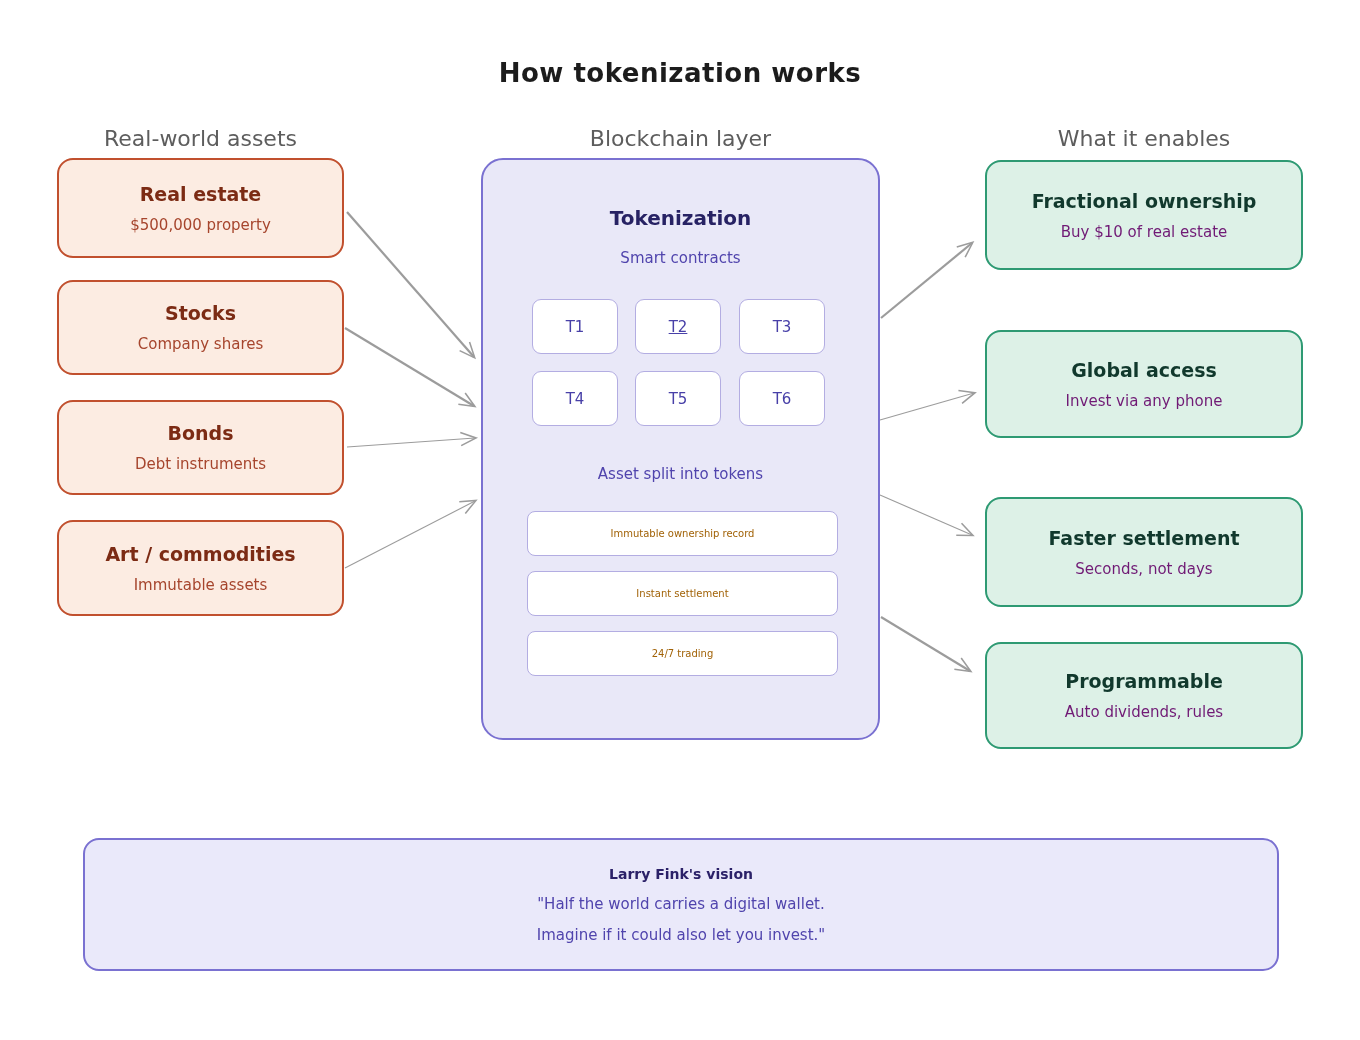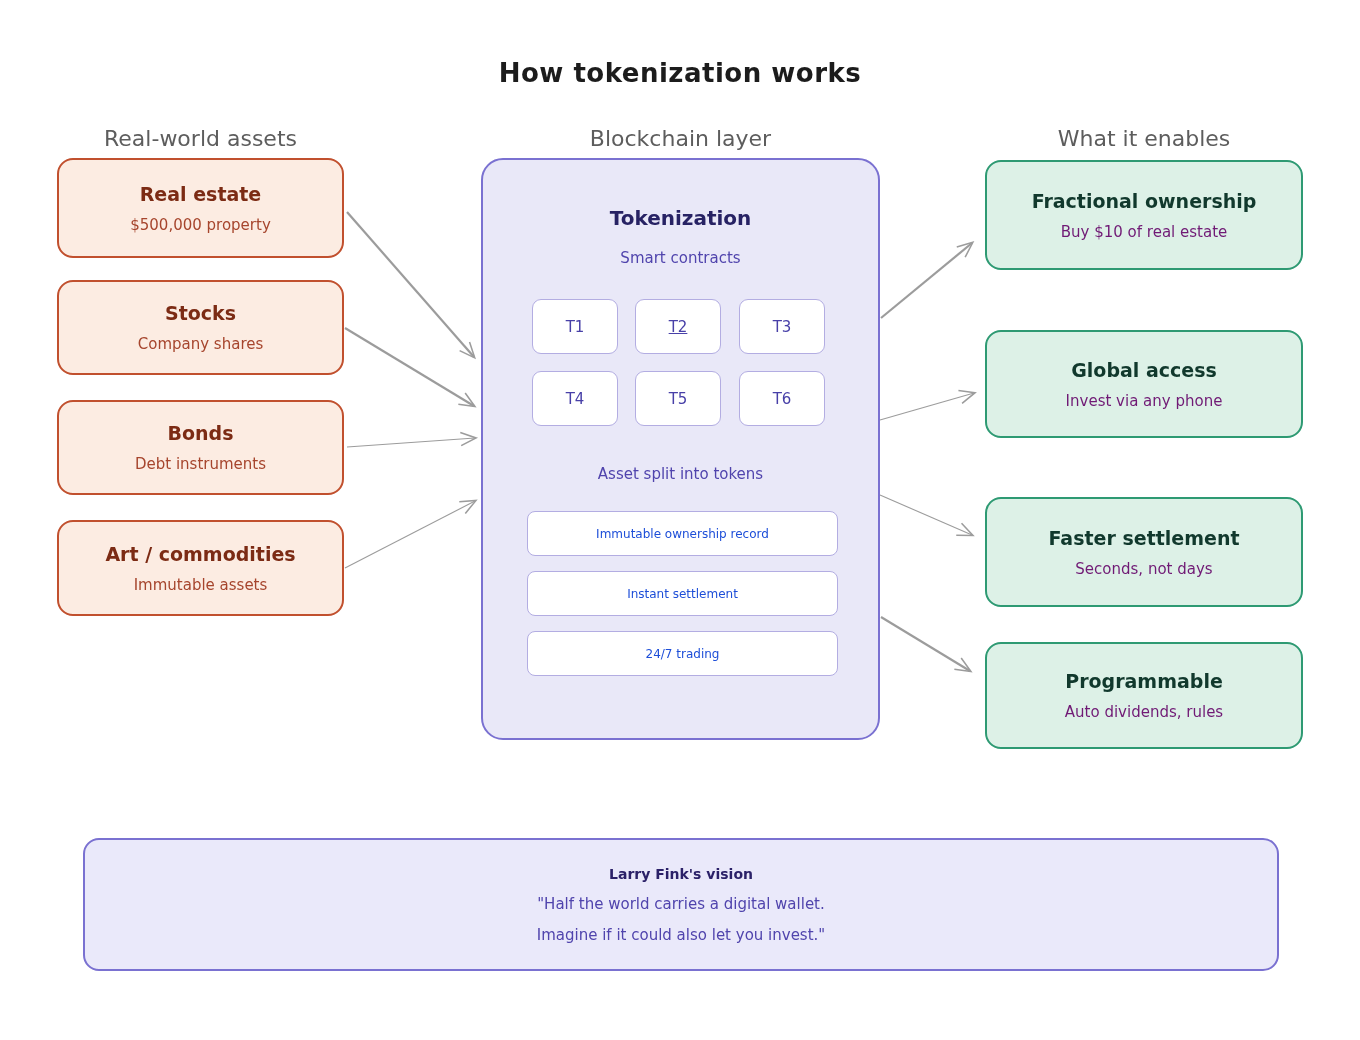--- a/index.html
+++ b/index.html
@@ -101,22 +101,22 @@
     position: absolute;
     left: 44px;
     width: 311px;
     height: 45px;
     background: #ffffff;
     border: 1.5px solid #b3ade2;
     border-radius: 8px;
     display: flex;
     align-items: center;
     justify-content: center;
-    font-size: 12px;
-    color: #1d4ed8;
+    font-size: 10px;
+    color: #a16207;
   }
   
   .enable-box {
     left: 985px;
     width: 318px;
     background: #ddf1e7;
     border: 2px solid #2e9a73;
     border-radius: 16px;
   }
   .enable-box .box-title { font-size: 19px; font-weight: bold; color: #11392d; }

